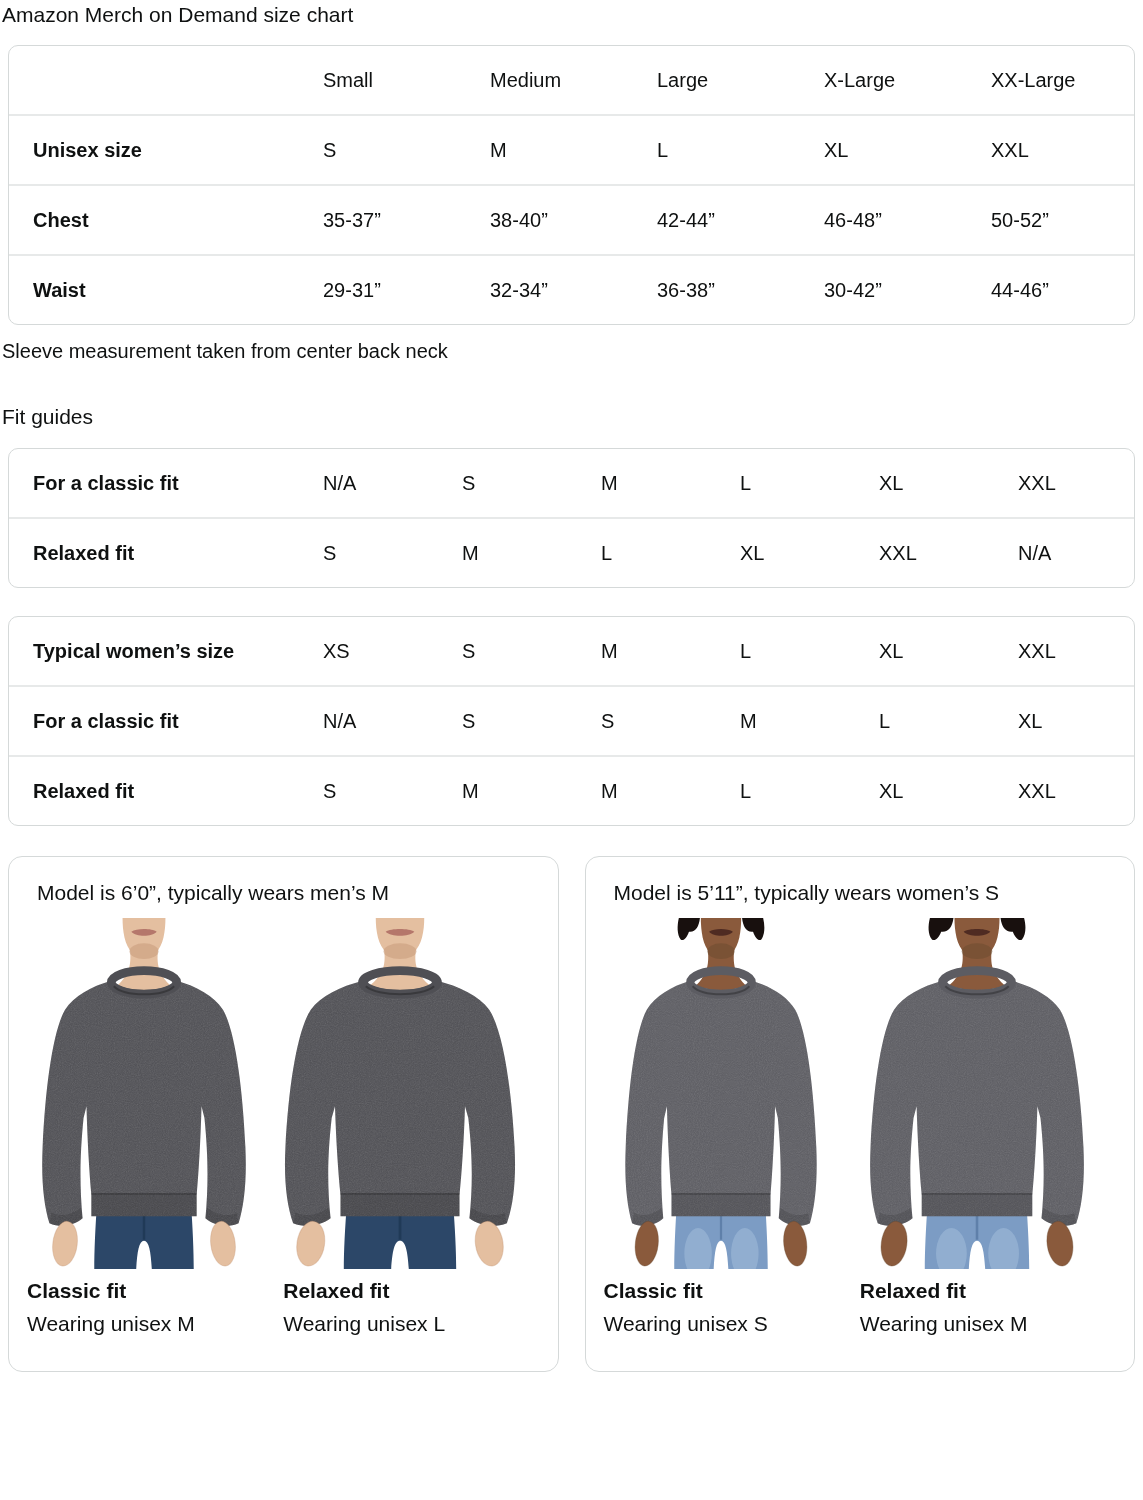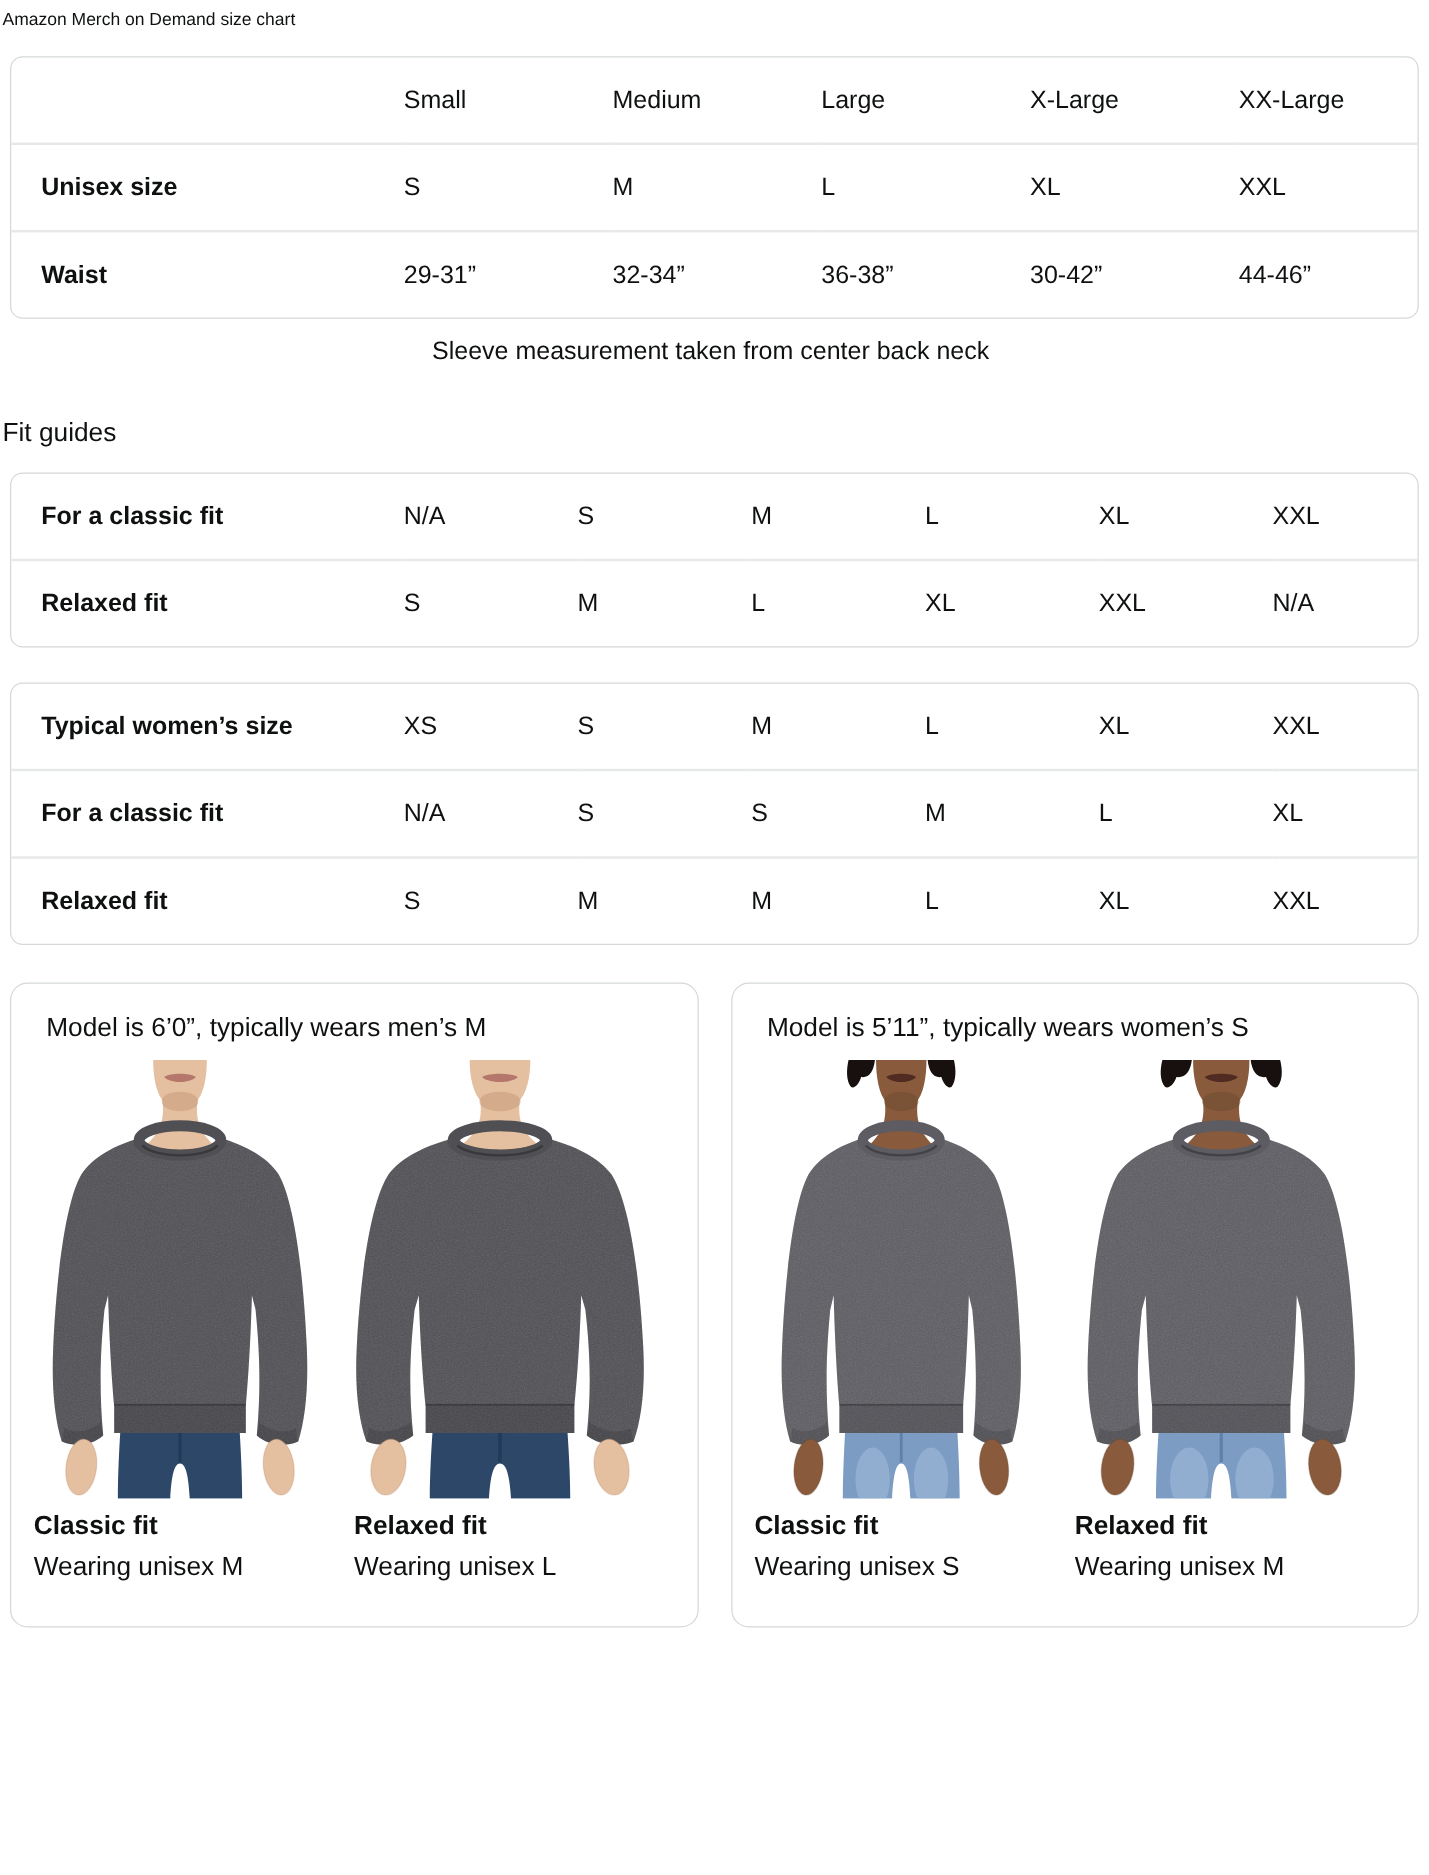--- a/index.html
+++ b/index.html
@@ -4,22 +4,22 @@
 <style>
   html,body{margin:0;padding:0;background:#fff;}
   body{
     width:1143px;height:1500px;overflow:hidden;
     font-family:"Liberation Sans", sans-serif;
     color:#0F1111;
     -webkit-font-smoothing:antialiased;
   }
   .page{box-sizing:border-box;width:1143px;padding:2px 8px 0 8px;}
 
-  .page-title{font-size:14px;font-weight:400;margin:0 0 17px -6px;line-height:26px;}
-  .note{font-size:20px;font-weight:400;margin:13px 0 0 -6px;line-height:26px;text-align:center;}
+  .page-title{font-size:21px;font-weight:400;margin:0 0 17px -6px;line-height:26px;}
+  .note{font-size:20px;font-weight:400;margin:13px 0 0 -6px;line-height:26px;}
   .section-heading{font-size:21px;font-weight:400;margin:40px 0 18px -6px;line-height:26px;}
 
   table.chart{
     width:100%;border:1px solid #D5D9D9;border-radius:10px;
     border-collapse:separate;border-spacing:0;table-layout:fixed;
   }
   table.chart th, table.chart td{
     height:68px;padding:0;font-size:20px;font-weight:400;
     text-align:left;vertical-align:middle;white-space:nowrap;
   }
@@ -126,20 +126,28 @@
     </tr>
     <tr>
       <td class="row-label">Unisex size</td>
       <td>S</td>
       <td>M</td>
       <td>L</td>
       <td>XL</td>
       <td>XXL</td>
     </tr>
     <tr>
+      <td class="row-label">Chest</td>
+      <td>35-37”</td>
+      <td>38-40”</td>
+      <td>42-44”</td>
+      <td>46-48”</td>
+      <td>50-52”</td>
+    </tr>
+    <tr>
       <td class="row-label">Waist</td>
       <td>29-31”</td>
       <td>32-34”</td>
       <td>36-38”</td>
       <td>30-42”</td>
       <td>44-46”</td>
     </tr>
   </tbody>
     </table>
 

